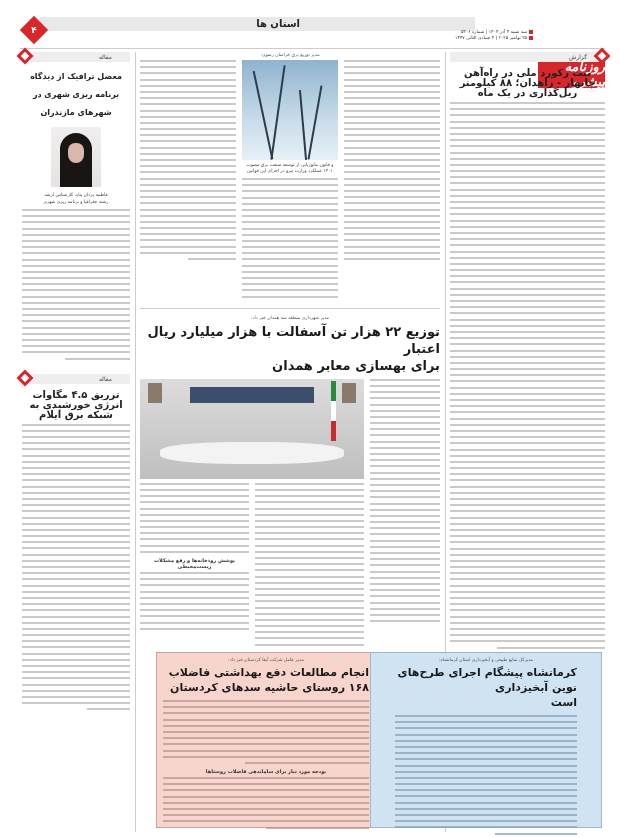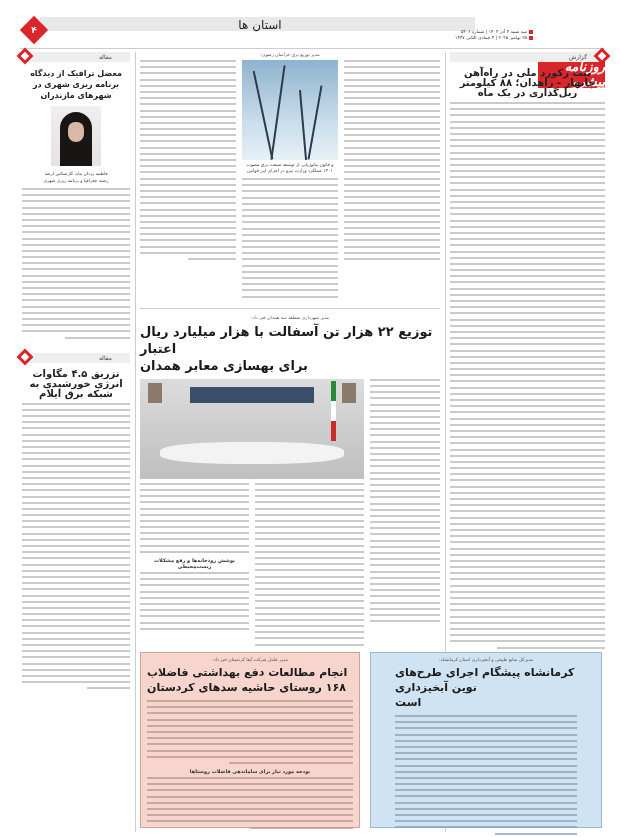--- a/index.html
+++ b/index.html
@@ -2,73 +2,73 @@
 <html><head>
 <meta charset="utf-8">
 <style>
   * { box-sizing: border-box; margin: 0; padding: 0; }
   html, body { width: 620px; height: 837px; background: #ffffff; overflow: hidden; }
   body { font-family: "DejaVu Sans", sans-serif; color: #222; direction: rtl; position: relative; }
 
   
   .masthead { position: absolute; top: 17px; left: 20px; width: 585px; height: 30px; }
   .masthead-bar { position: absolute; top: 0; left: 20px; right: 130px; height: 14px; background: #e8e8e8; }
-  .section-title { position: absolute; top: 1px; left: 200px; width: 80px; text-align: center; font-size: 12px; font-weight: normal; color: #222; }
+  .section-title { position: absolute; top: 1px; left: 200px; width: 80px; font-size: 10px; font-weight: bold; color: #222; }
   .logo-box { position: absolute; top: 0; right: 0; width: 67px; height: 28px; background: #d9262a; color: #fff; font-family: "DejaVu Serif", serif; font-size: 13px; font-weight: bold; display: flex; align-items: center; justify-content: center; font-style: italic; margin-top: 43px; }
   .date-lines { position: absolute; top: 12px; right: 72px; width: 120px; font-size: 4.5px; color: #333; line-height: 6px; }
   .date-lines .dl { display: flex; align-items: center; gap: 2px; }
   .date-lines .sq { width: 4px; height: 4px; background: #d9262a; display: inline-block; }
   .page-num { position: absolute; top: 3px; left: 4px; width: 20px; height: 20px; background: #d9262a; transform: rotate(45deg); }
   .page-num span { display: block; transform: rotate(-45deg); color: #fff; font-size: 9px; font-weight: bold; text-align: center; line-height: 20px; }
   .header-rule { position: absolute; top: 48px; left: 20px; width: 585px; height: 1px; background: #ccc; }
 
   
   .col { position: absolute; }
   .col-left { top: 52px; left: 22px; width: 108px; }
   .col-mid { top: 52px; left: 140px; width: 300px; }
   .col-right { top: 52px; left: 450px; width: 155px; }
 
   .kicker-bar { height: 10px; background: #eeeeee; position: relative; margin-bottom: 6px; }
   .kicker-bar .kdiam { position: absolute; right: -3px; top: -2px; width: 12px; height: 12px; background: #d9262a; transform: rotate(45deg); }
   .kicker-bar .kdiam::after { content: ""; position: absolute; left: 3px; top: 3px; width: 6px; height: 6px; background: #fff; }
   .kicker-bar .klabel { position: absolute; right: 18px; top: 0; font-size: 6px; line-height: 10px; color: #444; }
 
-  .headline-sm { font-size: 8px; font-weight: bold; text-align: center; line-height: 11px; color: #222; margin-bottom: 5px; }
+  .headline-sm { font-size: 8px; font-weight: bold; text-align: center; line-height: 18px; color: #222; margin-bottom: 5px; }
   .headline-sm2 { font-size: 10px; font-weight: bold; text-align: center; line-height: 10px; color: #222; margin-bottom: 4px; }
 
   .portrait { width: 50px; height: 60px; margin: 4px auto 5px; background: linear-gradient(180deg,#f0eeee 0%,#e6e2e2 100%); position: relative; overflow: hidden; }
   .portrait .hood { position: absolute; left: 9px; top: 6px; width: 32px; height: 60px; background: #1a1515; border-radius: 16px 16px 4px 4px; }
   .portrait .face { position: absolute; left: 17px; top: 16px; width: 16px; height: 20px; background: #d9b8a8; border-radius: 8px 8px 9px 9px; }
 
   .caption { font-size: 4.5px; text-align: center; color: #444; line-height: 6.5px; margin-bottom: 4px; }
   .lines { display: block; }
   .lines i { display: block; height: 2px; background: #b8b8b8; margin-bottom: 4.2px; opacity: .75; }
 
   .vrule { position: absolute; top: 52px; width: 1px; background: #ccc; height: 780px; }
 
   
   .overline { font-size: 4.5px; text-align: center; color: #555; margin-bottom: 3px; }
   .headline-lg { font-size: 16px; font-weight: bold; text-align: center; line-height: 20px; color: #1a1a1a; margin-bottom: 5px; }
-  .headline-md { font-size: 13px; font-weight: bold; text-align: left; line-height: 17px; color: #1a1a1a; margin-bottom: 5px; }
+  .headline-md { font-size: 13px; font-weight: bold; text-align: right; line-height: 17px; color: #1a1a1a; margin-bottom: 5px; }
 
   .tri-col { display: flex; gap: 6px; }
   .tri-col > div { flex: 1; }
 
   .img-pylons { height: 100px; background: linear-gradient(180deg,#8fb3cf 0%,#c8dcea 60%,#e7f0f6 100%); position: relative; overflow: hidden; }
   .img-pylons .py { position: absolute; bottom: 0; width: 2px; background: #2c3c4c; }
   .img-meeting { height: 100px; background: linear-gradient(180deg,#dcdcdc 0%,#bfbfbf 100%); position: relative; overflow: hidden; }
   .img-meeting .table { position: absolute; left: 20px; right: 20px; bottom: 15px; height: 22px; background: #f3f3f3; border-radius: 40%; }
   .img-meeting .banner { position: absolute; left: 50px; right: 50px; top: 8px; height: 16px; background: #3b4f6d; }
   .img-meeting .portrait-frame { position: absolute; top: 4px; width: 14px; height: 20px; background: #8a7a6a; }
   .img-meeting .flag { position: absolute; top: 2px; width: 5px; height: 60px; background: linear-gradient(180deg,#2a8a3a 0 33%,#ffffff 33% 66%,#c82b2b 66%); }
   .img-caption { font-size: 4.5px; text-align: center; color: #444; line-height: 6px; margin-top: 2px; }
 
   .hrule { height: 1px; background: #ccc; margin: 6px 0; }
 
-  .box-pink { position: absolute; top: 652px; left: 140px; width: 220px; height: 176px; background: #f7d4cc; border: 1px solid #c9a49b; padding: 4px 6px; }
+  .box-pink { position: absolute; top: 652px; left: 156px; width: 220px; height: 176px; background: #f7d4cc; border: 1px solid #c9a49b; padding: 4px 6px; }
   .box-blue { position: absolute; top: 652px; left: 370px; width: 232px; height: 176px; background: #cfe3f3; border: 1px solid #9bb8cf; padding: 4px 24px; }
   .box-pink .lines i { background: #b79893; }
   .box-blue .lines i { background: #8aa3b8; }
   .subhead { font-size: 5px; font-weight: bold; text-align: center; color: #333; margin: 3px 0; }
 </style>
 </head>
 <body>
 
 <div class="masthead">
   <div class="masthead-bar"></div>

